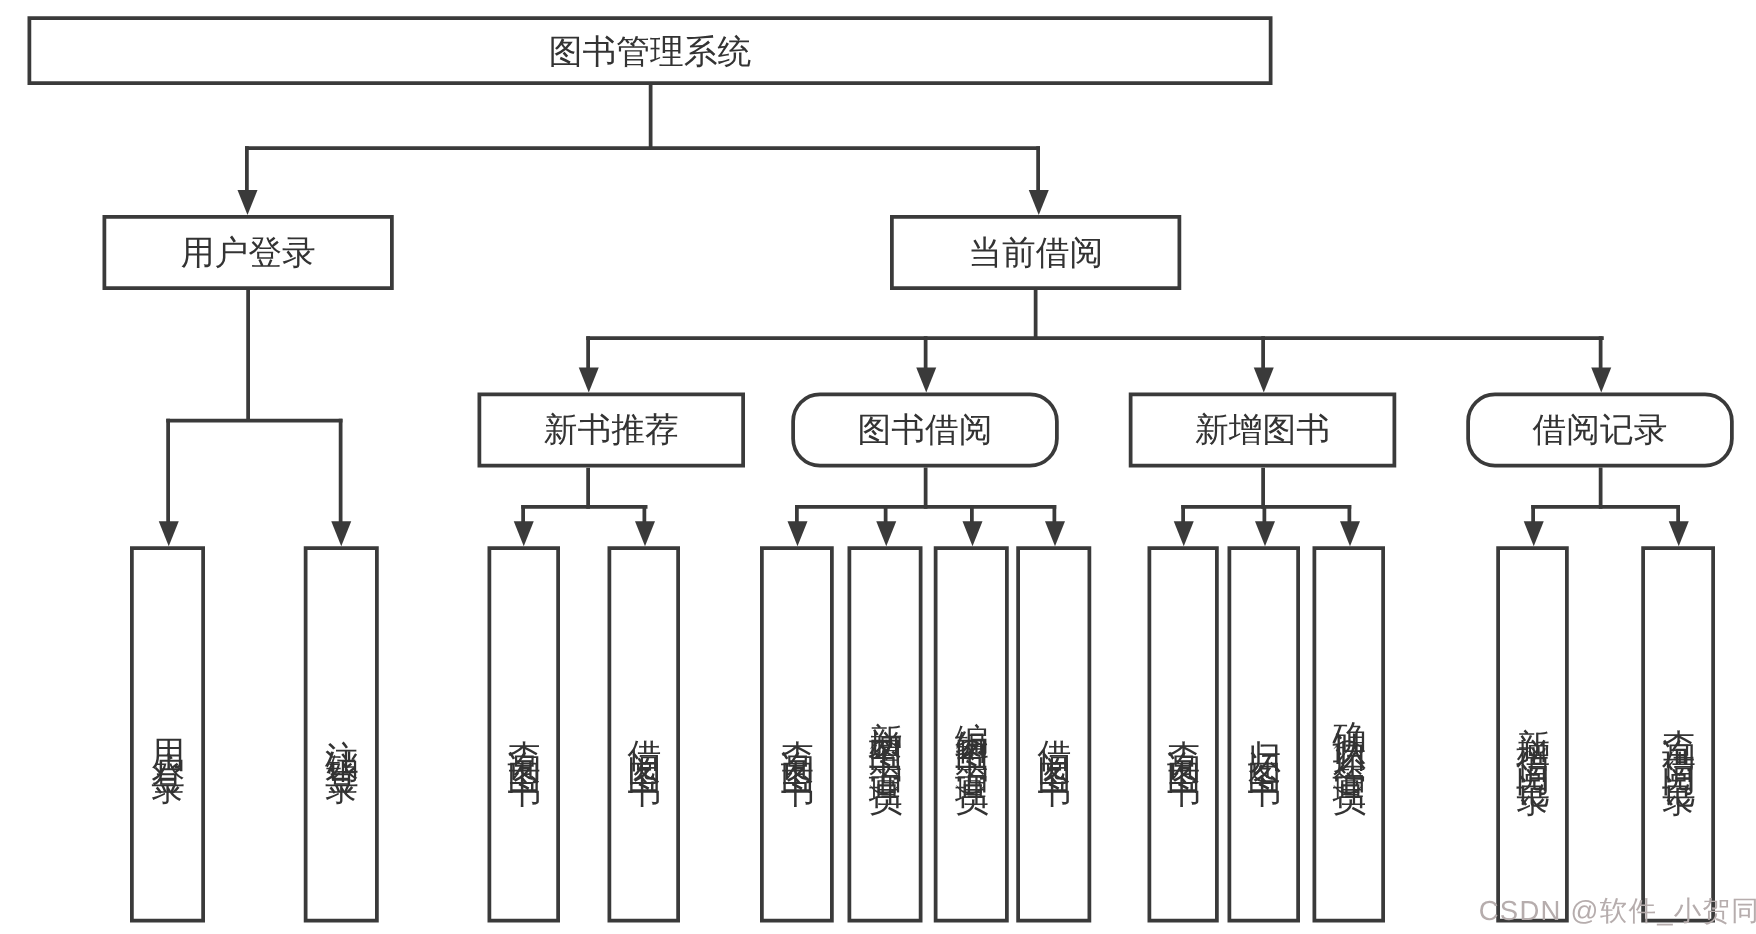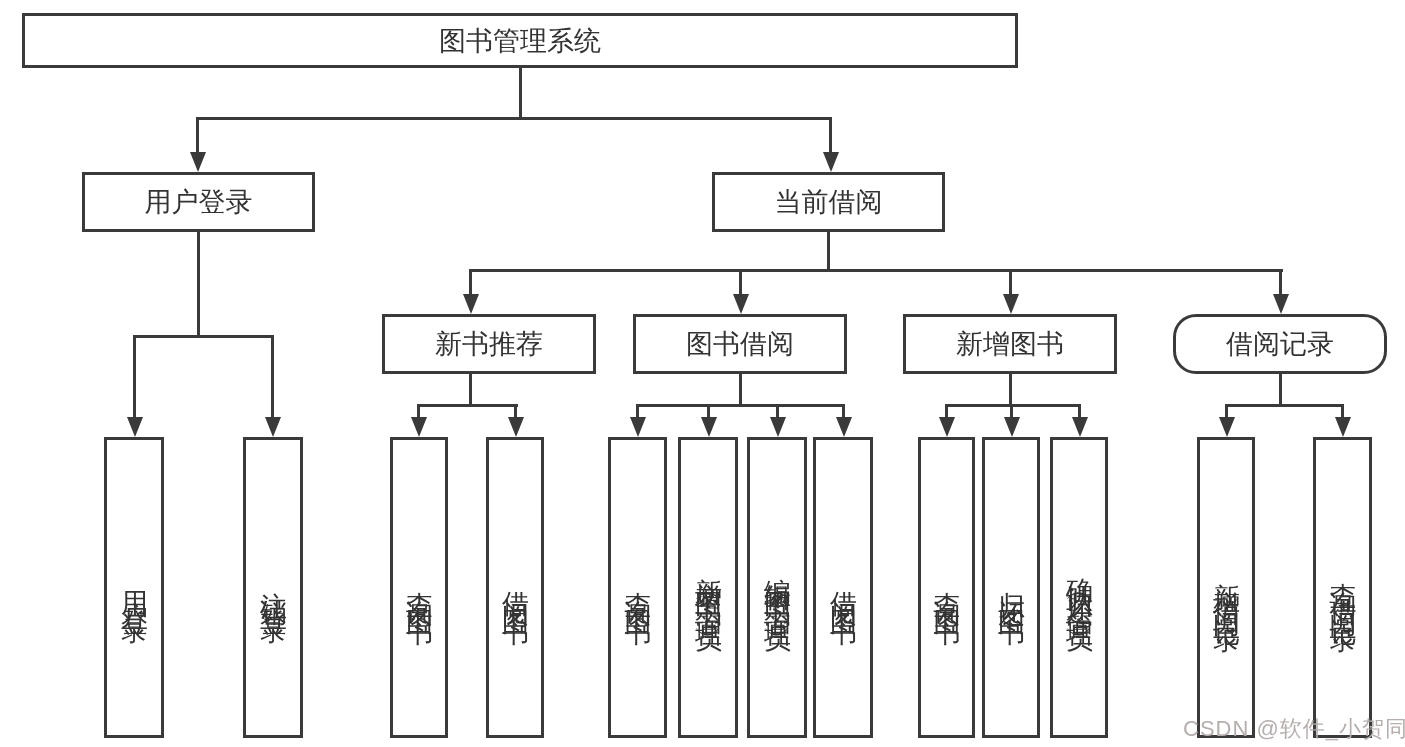--- a/index.html
+++ b/index.html
@@ -90,21 +90,21 @@
   <div class="vline" style="left:739px;top:269px;height:28px;"></div>
   <div class="arrow" style="left:733px;top:294px;"></div>
   <div class="vline" style="left:1009px;top:269px;height:28px;"></div>
   <div class="arrow" style="left:1003px;top:294px;"></div>
   <div class="vline" style="left:1279px;top:269px;height:28px;"></div>
   <div class="arrow" style="left:1273px;top:294px;"></div>
 
   <div class="box" style="left:363px;top:314px;width:214px;height:60px;margin-left:19px;">
     <span>新书推荐</span>
   </div>
-  <div class="box" style="left:633px;top:314px;width:214px;height:60px;">
+  <div class="box" style="left:633px;top:314px;width:214px;height:60px;border-radius:23px;">
     <span>图书借阅</span>
   </div>
   <div class="box" style="left:903px;top:314px;width:214px;height:60px;">
     <span>新增图书</span>
   </div>
   <div class="box" style="left:1173px;top:314px;width:214px;height:60px;border-radius:23px;">
     <span>借阅记录</span>
   </div>
 
   <div class="vline" style="left:469px;top:374px;height:33px;"></div>

